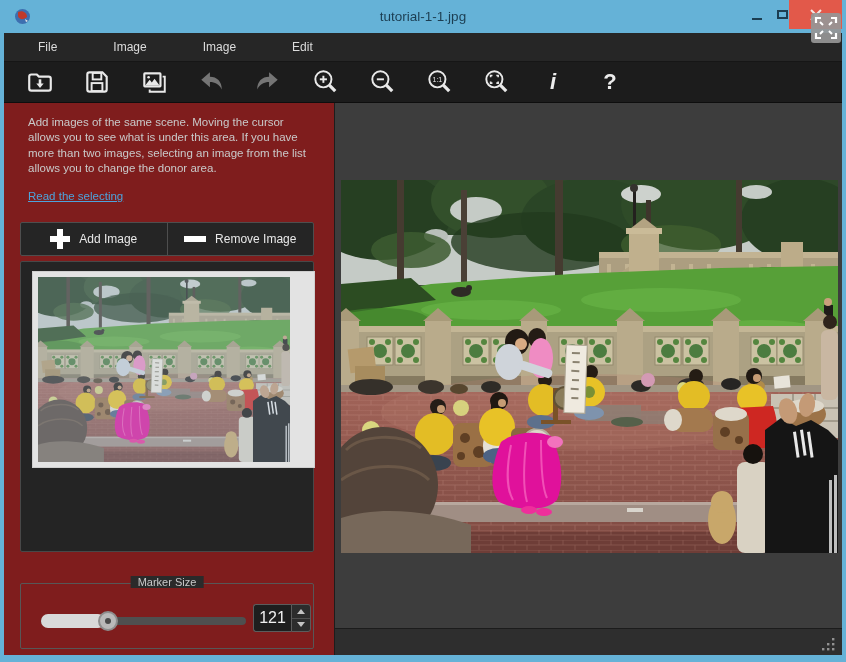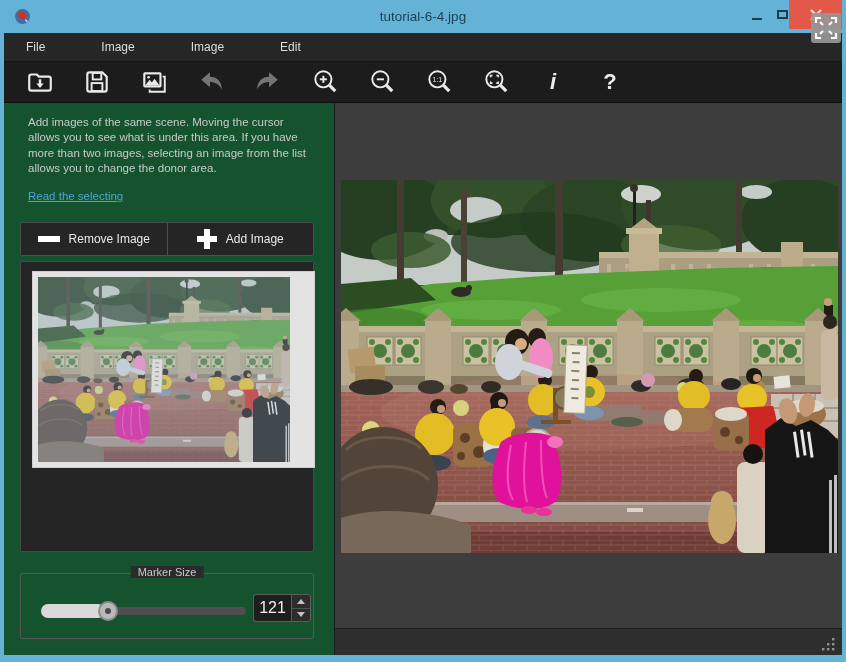--- a/index.html
+++ b/index.html
@@ -20,55 +20,55 @@
   .close-glyph{position:relative;width:12px;height:12px;}
   .close-glyph::before,.close-glyph::after{content:"";position:absolute;left:5px;top:-1px;width:2px;height:14px;background:#f3e8e4;}
   .close-glyph::before{transform:rotate(45deg);} .close-glyph::after{transform:rotate(-45deg);}
   .capture-overlay{position:absolute;left:811px;top:13px;width:30px;height:30px;background:rgba(150,150,150,.92);
     border-radius:3px;z-index:9;}
 
   
   .menubar{position:absolute;left:4px;top:33px;width:838px;height:29px;background:#262626;
     border-bottom:1px solid #161616;display:flex;align-items:center;}
   .menu-item{color:#dcdcdc;font-size:12px;margin-right:56px;cursor:pointer;}
-  .menu-item:first-child{margin-left:22px;}
+  .menu-item:first-child{margin-left:34px;}
 
   
   .toolbar{position:absolute;left:4px;top:62px;width:838px;height:41px;background:#1c1c1c;
     border-bottom:1px solid #0e0e0e;display:flex;align-items:center;padding-left:16px;}
   .tool-btn{width:40px;height:36px;margin-right:17px;display:flex;align-items:center;justify-content:center;cursor:pointer;flex:0 0 auto;}
   .tool-btn svg{display:block;}
   .glyph-btn{color:#ececec;font-size:22px;font-weight:bold;}
   .glyph-i{font-family:"DejaVu Serif",serif;font-style:italic;}
 
   
   .content{position:absolute;left:4px;top:103px;width:838px;height:552px;background:#2a2a2a;}
 
   
-  .sidebar{position:absolute;left:0;top:0;width:331px;height:552px;background:#14532d;border-right:1px solid #1d1d1d;}
+  .sidebar{position:absolute;left:0;top:0;width:331px;height:552px;background:#7f1d1d;border-right:1px solid #1d1d1d;}
   .instructions{position:absolute;left:24px;top:12px;width:290px;font-size:11.5px;line-height:1.34;color:#c9c9c9;}
   .tutorial-link{position:absolute;left:24px;top:87px;font-size:11.5px;color:#4da3dc;text-decoration:underline;cursor:pointer;}
   .btn-row{position:absolute;left:16px;top:119px;width:294px;height:34px;border:1px solid #4e4e4e;
     border-radius:2px;display:flex;background:#252525;}
   .img-btn{flex:1;display:flex;align-items:center;justify-content:center;color:#e8e8e8;font-size:12px;cursor:pointer;}
   .img-btn + .img-btn{border-left:1px solid #4e4e4e;}
   .plus-icon{position:relative;width:20px;height:20px;margin-right:9px;}
   .plus-icon::before{content:"";position:absolute;left:0;top:7px;width:20px;height:6px;background:#fff;}
   .plus-icon::after{content:"";position:absolute;left:7px;top:0;width:6px;height:20px;background:#fff;}
   .minus-icon{width:22px;height:6px;background:#fff;margin-right:9px;}
 
   .list-panel{position:absolute;left:16px;top:158px;width:294px;height:291px;border:1px solid #484848;
     border-radius:2px;background:#242424;}
   .thumb-frame{position:absolute;left:11px;top:9px;width:283px;height:197px;background:#e3e3e3;
     border:1px solid #cfcfcf;cursor:pointer;}
   .thumb-photo{position:absolute;left:5px;top:5px;width:252px;height:185px;overflow:hidden;}
   .thumb-photo svg{width:252px;height:185px;display:block;}
   .thumb-wash{position:absolute;left:0;top:0;width:100%;height:100%;background:rgba(168,193,213,.30);}
 
-  .marker-group{position:absolute;left:16px;top:470px;width:294px;height:66px;border:1px solid #575757;border-radius:2px;}
+  .marker-group{position:absolute;left:16px;top:480px;width:294px;height:66px;border:1px solid #575757;border-radius:2px;}
   .marker-legend{position:absolute;left:50%;top:-8px;transform:translateX(-50%);background:#2a2a2a;
     padding:0 7px;font-size:11px;color:#c9c9c9;white-space:nowrap;}
   .slider{position:absolute;left:20px;top:26px;width:205px;height:22px;cursor:pointer;}
   .slider-track{position:absolute;left:0;top:7px;width:205px;height:8px;background:#4f4f4f;border-radius:4px;}
   .slider-fill{position:absolute;left:0;top:4px;width:64px;height:14px;background:#d9d9d9;border-radius:7px;}
   .slider-handle{position:absolute;left:57px;top:1px;width:20px;height:20px;border-radius:50%;
     background:#b9b9b9;border:2px solid #8d8d8d;cursor:grab;}
   .slider-handle::after{content:"";position:absolute;left:5px;top:5px;width:6px;height:6px;border-radius:50%;background:#4a4a4a;}
   .num-wrap{position:absolute;left:232px;top:20px;display:flex;}
   .num-input{width:38px;height:28px;background:#1e1e1e;border:1px solid #5c5c5c;border-right:none;
@@ -356,21 +356,21 @@
 <div class="window">
 
   <div class="titlebar">
     <span class="app-icon">
       <svg viewBox="0 0 17 17" width="17" height="17">
         <circle cx="8.5" cy="8.5" r="7.5" fill="#3d6fb0"></circle>
         <path d="M4,4 C9,2 13,5 13,9 C10,12 5,12 4,8 Z" fill="#c0392b"></path>
         <path d="M11,11 L14,13 L12,14 Z" fill="#e8e8e8"></path>
       </svg>
     </span>
-    <span class="win-title">tutorial-6-4.jpg</span>
+    <span class="win-title">tutorial-1-1.jpg</span>
     <div class="winbtn btn-min">
         <div class="min-glyph"></div>
       </div>
     <div class="winbtn btn-max">
         <div class="max-glyph"></div>
       </div>
     <div class="winbtn btn-close">
         <div class="close-glyph"></div>
       </div>
     <div class="capture-overlay">
@@ -460,26 +460,26 @@
   </div>
 
   <div class="content">
 
     <div class="sidebar">
       <div class="instructions">Add images of the same scene. Moving the cursor allows you to see what is under this area. If you have more than two images, selecting an image from the list allows you to change the donor area.</div>
       <a class="tutorial-link">Read the selecting</a>
 
       <div class="btn-row">
         <div class="img-btn">
+          <span class="plus-icon"></span>
+          <span>Add Image</span>
+        </div>
+        <div class="img-btn">
           <span class="minus-icon"></span>
           <span>Remove Image</span>
-        </div>
-        <div class="img-btn">
-          <span class="plus-icon"></span>
-          <span>Add Image</span>
         </div>
       </div>
 
       <div class="list-panel">
         <div class="thumb-frame">
           <div class="thumb-photo">
             <svg viewBox="0 0 497 373" preserveAspectRatio="none">
                 <use href="#scene"></use>
               </svg>
             <div class="thumb-wash"></div>

